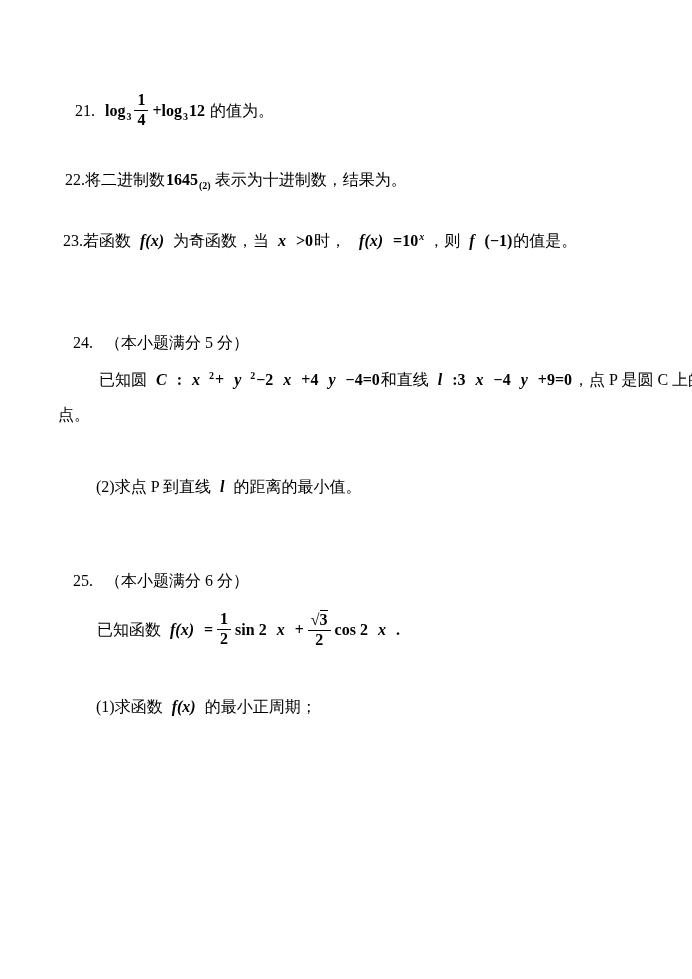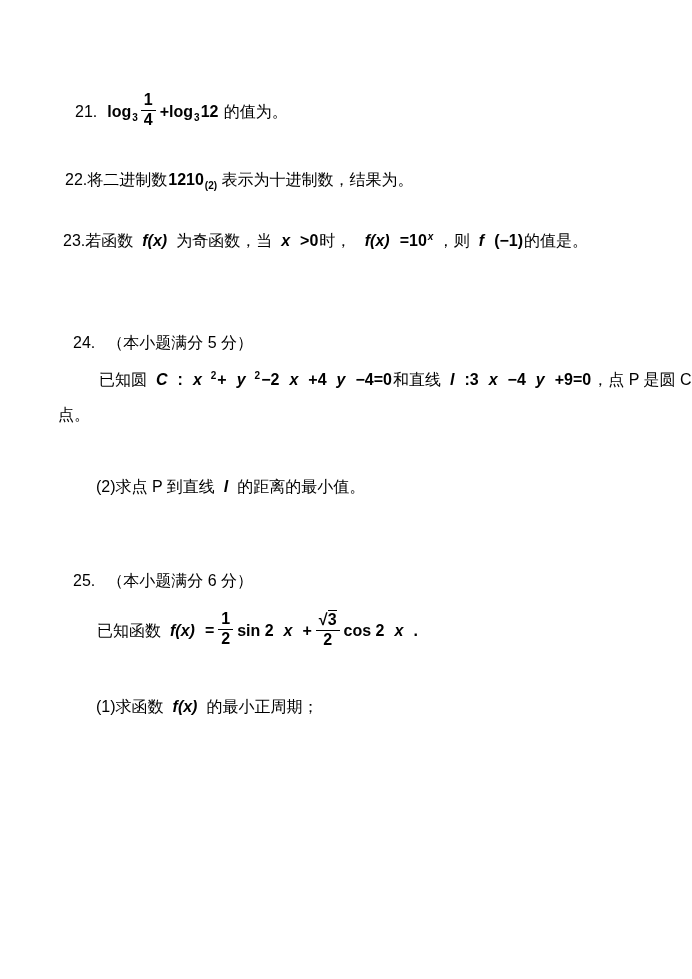--- a/index.html
+++ b/index.html
@@ -1,18 +1,18 @@
 <!DOCTYPE html>
 <html><head>
 <meta charset="utf-8">
 <style>
   html,body{margin:0;padding:0;background:#fff;}
   .page{
     position:relative;width:692px;height:765px;background:#ffffff;
-    font-family:Liberation Sans, sans-serif;color:#000;overflow:hidden;
+    font-family:Liberation Serif, serif;color:#000;overflow:hidden;
   }
   .line{position:absolute;white-space:nowrap;font-size:16px;line-height:1.3;}
   .bold{font-weight:700;}
   .qno{display:inline-block;}
   .sp8{margin-right:9px;}
   .hgap{margin-left:12px;}
   .zh{}
   .mb{font-weight:700;margin:0 1px;}
   .mbi{font-weight:700;font-style:italic;margin:0 9px;}
   .msup{font-weight:700;font-size:10px;vertical-align:6px;}
@@ -30,21 +30,21 @@
 </head>
 <body>
 
 <div class="page">
 
   <div class="line" style="top:94px;left:75px;">
     <span class="qno sp8">21.</span><span><span class="mb">log</span><span class="msub">3</span><span class="frac"><span class="fn">1</span><span class="fd">4</span></span><span class="mb">+log</span><span class="msub">3</span><span class="mb">12</span><span class="zh"> 的值为。</span></span>
   </div>
 
   <div class="line" style="top:170px;left:65px;">
-    <span class="qno">22.</span><span><span class="zh">将二进制数</span><span class="mb">1210</span><span class="msub">(2)</span><span class="zh"> 表示为十进制数，结果为。</span></span>
+    <span class="qno">22.</span><span><span class="zh">将二进制数</span><span class="mb">1645</span><span class="msub">(2)</span><span class="zh"> 表示为十进制数，结果为。</span></span>
   </div>
 
   <div class="line" style="top:230px;left:63px;">
     <span class="qno">23.</span><span><span class="zh">若函数</span><span class="mbi">f(x)</span><span class="zh">为奇函数，当</span><span class="mbi">x</span><span class="mb">&gt;0</span><span class="zh">时， </span><span class="mbi">f(x)</span><span class="mb">=10</span><span class="msupi">x</span><span class="zh"> ，则</span><span class="mbi">f</span><span class="mb">(−1)</span><span class="zh">的值是。</span></span>
   </div>
 
 
   <div class="line" style="top:333px;left:73px;">
     <span class="qno">24.</span><span class="hgap">（本小题满分 5 分）</span>
   </div>

